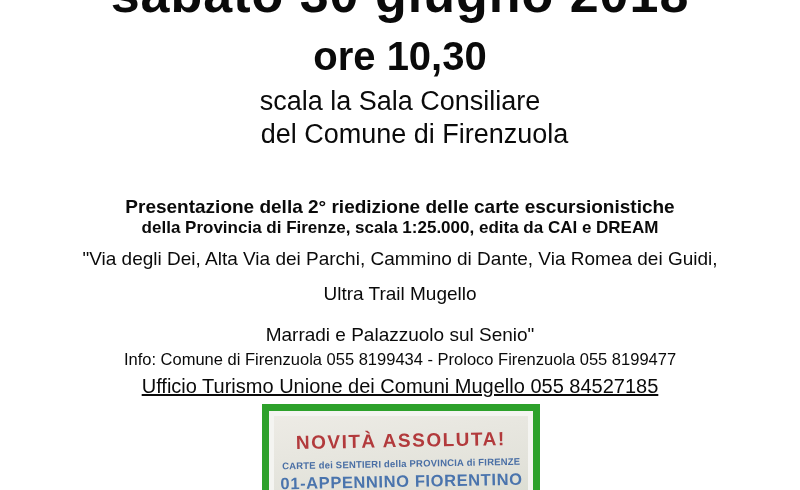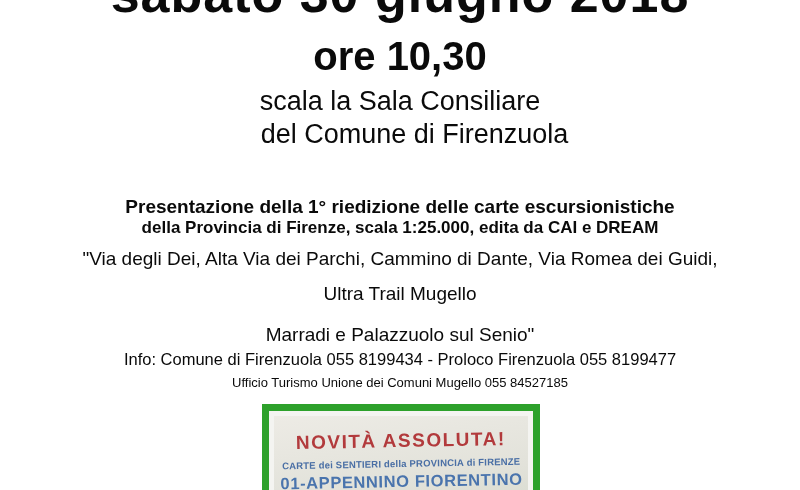--- a/index.html
+++ b/index.html
@@ -26,21 +26,21 @@
   .time-line   { top: 36px;  font-size: 40px; font-weight: bold; }
   .venue1      { top: 88px;  font-size: 27px; }
   .venue2      { top: 121px; font-size: 27px; padding-left: 29px; }
   .pres1       { top: 197px; font-size: 19px; font-weight: bold; }
   .pres2       { top: 219px; font-size: 17px; font-weight: bold; }
   .quote1      { top: 249px; font-size: 19px; }
   .quote2      { top: 284px; font-size: 19px; }
   .quote3      { top: 300px; font-size: 19px; }
   .quote4      { top: 325px; font-size: 19px; }
   .info1       { top: 351px; font-size: 16.5px; }
-  .info2       { top: 376px; font-size: 13px; }
+  .info2       { top: 376px; font-size: 20px; text-decoration: underline; }
 
   .flyer-frame {
     position: absolute;
     left: 262px;
     top: 404px;
     width: 278px;
     height: 140px;              
     border: 7px solid #2da12b;
     background: #f4f4f1;
     padding: 5px;
@@ -86,21 +86,21 @@
 </head>
 <body>
 
 <div class="page">
 
   <div class="line date-line">sabato 30 giugno 2018</div>
   <div class="line time-line">ore 10,30</div>
   <div class="line venue1">scala la Sala Consiliare</div>
   <div class="line venue2">del Comune di Firenzuola</div>
 
-  <div class="line pres1">Presentazione della 1° riedizione delle carte escursionistiche</div>
+  <div class="line pres1">Presentazione della 2° riedizione delle carte escursionistiche</div>
   <div class="line pres2">della Provincia di Firenze, scala 1:25.000, edita da CAI  e DREAM</div>
   <div class="line quote1">"Via degli Dei, Alta Via dei Parchi, Cammino di Dante, Via Romea dei Guidi,</div>
   <div class="line quote2">Ultra Trail Mugello</div>
   <div class="line quote4">Marradi e Palazzuolo sul Senio"</div>
   <div class="line info1">Info:  Comune di Firenzuola 055 8199434 - Proloco Firenzuola  055 8199477</div>
   <div class="line info2">Ufficio Turismo Unione dei Comuni Mugello 055 84527185</div>
 
   <div class="flyer-frame">
     <div class="flyer-photo">
       <div class="flyer-inner">

